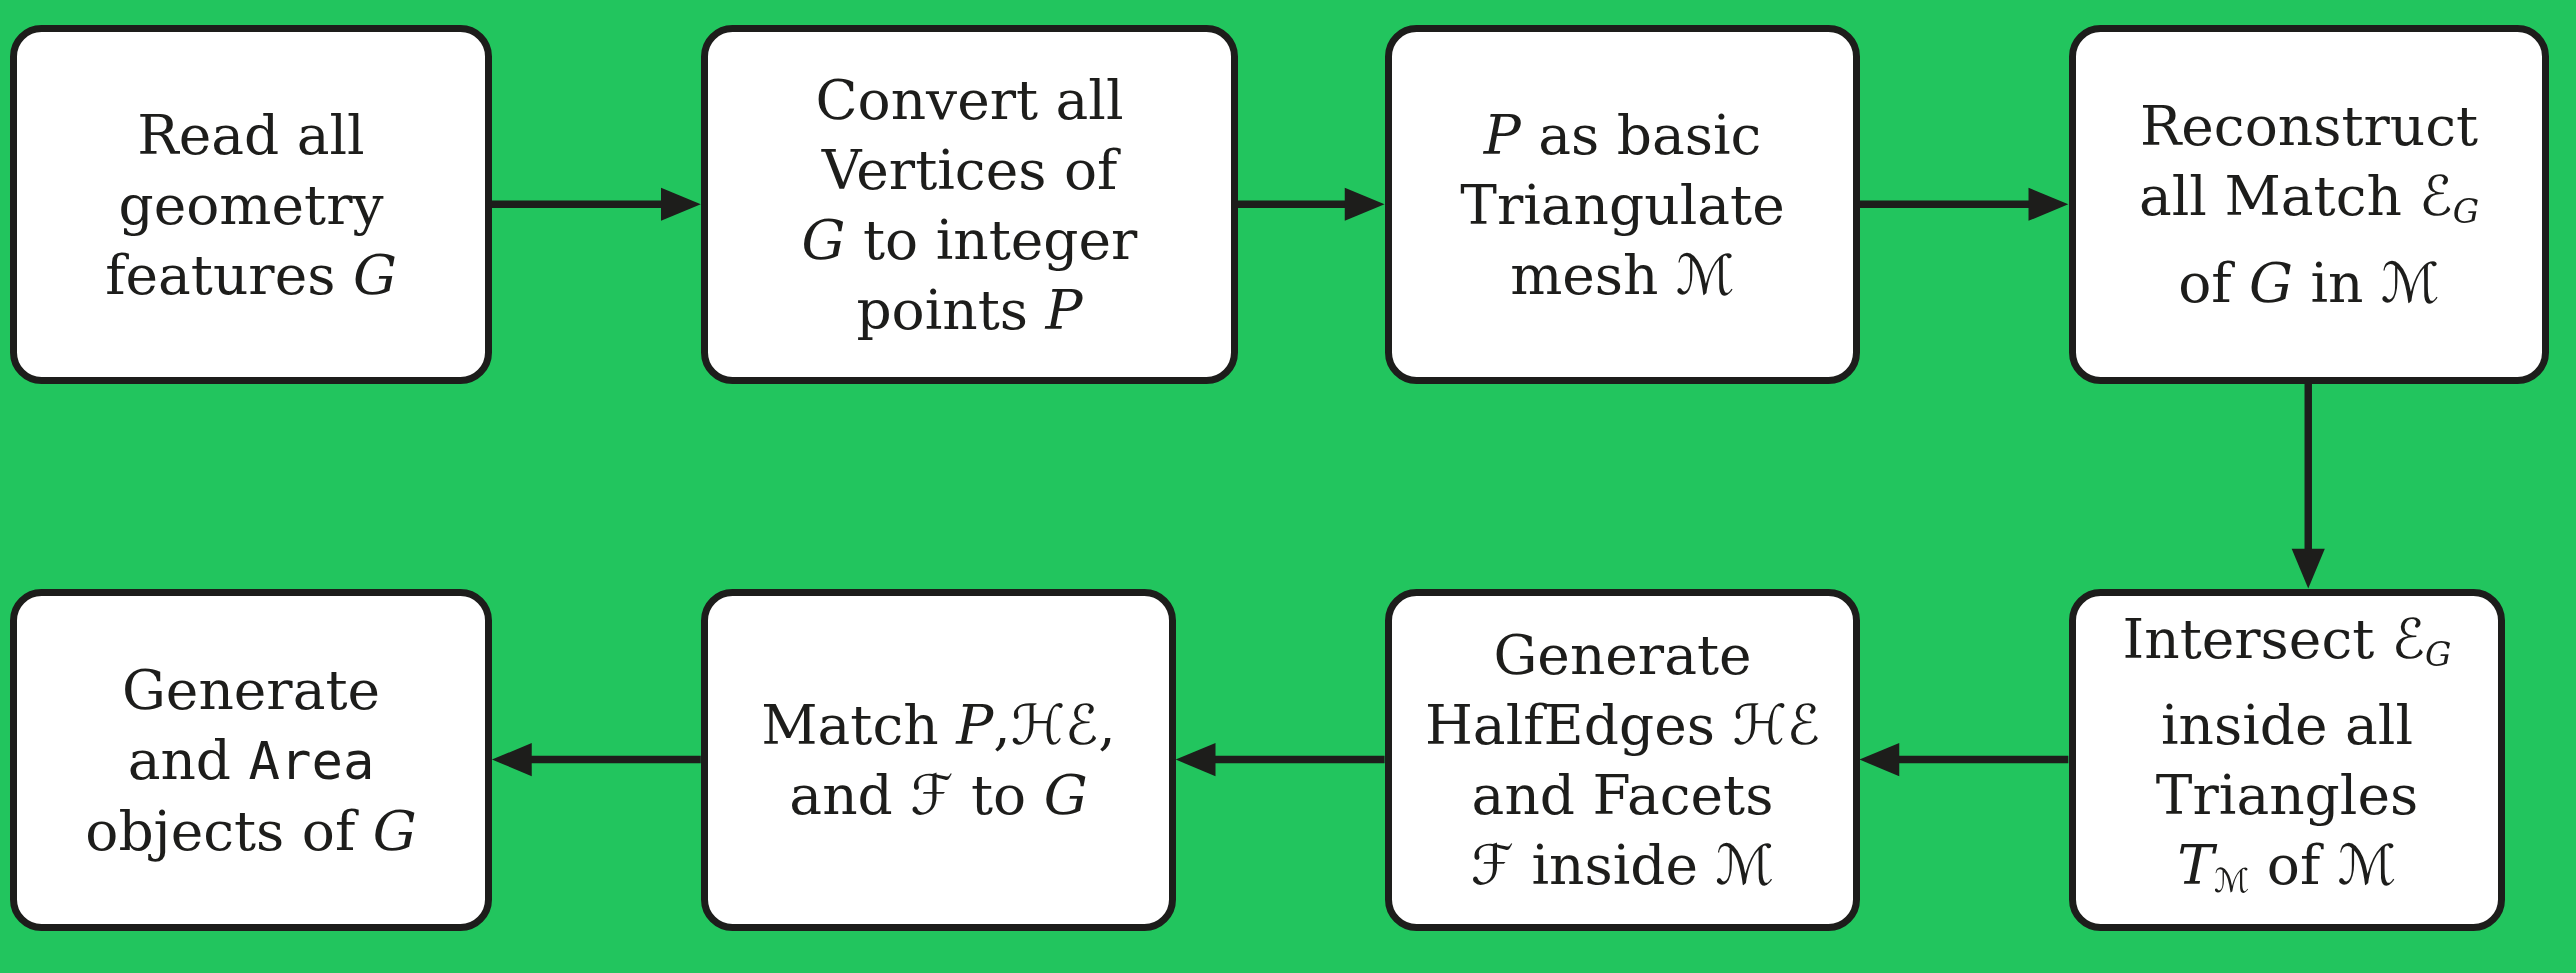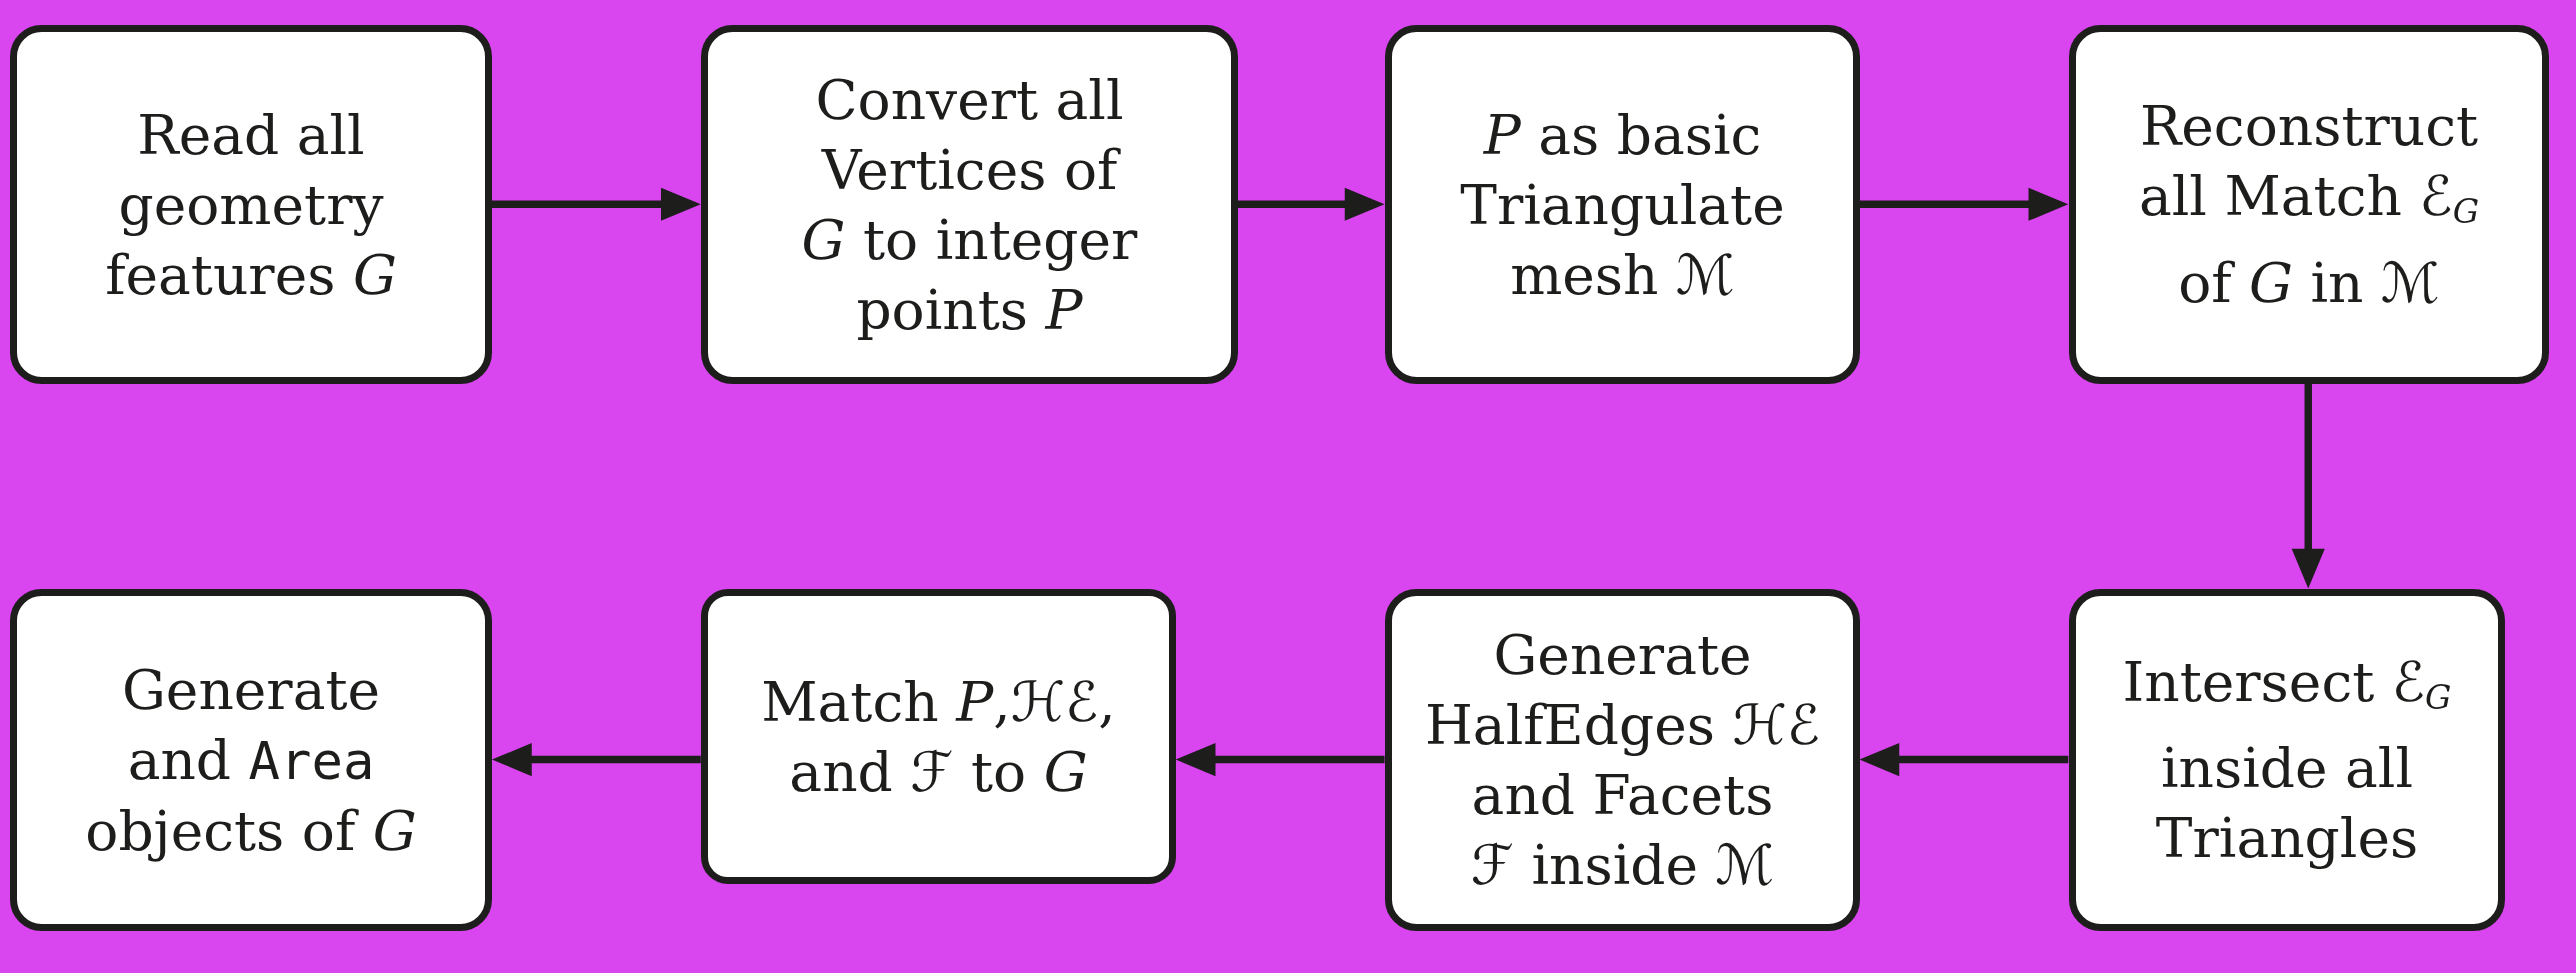--- a/index.html
+++ b/index.html
@@ -1,20 +1,20 @@
 <!DOCTYPE html>
 <html style="font-size:13.3px"><head>
 <meta charset="utf-8">
 <style>
   html, body { margin: 0; padding: 0; background: #ffffff; }
   #stage {
     position: relative;
     width: 2576px;
     height: 973px;
-    background: #d946ef;
+    background: #22c55e;
     font-family: "DejaVu Serif", "Liberation Serif", serif;
     color: #1d1d1b;
   }
   #arrow-layer {
     position: absolute;
     left: 0; top: 0;
     width: 2576px; height: 973px;
   }
   .flow-box {
     position: absolute;
@@ -113,36 +113,37 @@
           <p><span>of </span><span class="seg-cali">G</span><span> in </span><span class="seg-cal">ℳ</span></p>
         </div>
       </div>
       <div class="flow-box" style="left: 10px; top: 589px; width: 482px; height: 342px;">
         <div class="box-text">
           <p><span>Generate</span></p>
           <p><span>and </span><span class="seg-mono">Area</span></p>
           <p><span>objects of </span><span class="seg-cali">G</span></p>
         </div>
       </div>
-      <div class="flow-box" style="left: 701px; top: 589px; width: 475px; height: 295px; border-radius: 27px;">
+      <div class="flow-box" style="left: 701px; top: 589px; width: 475px; height: 342px;">
         <div class="box-text">
           <p><span>Match </span><span class="seg-cali">P</span><span>,</span><span class="seg-cal">ℋℰ</span><span>,</span></p>
           <p><span>and </span><span class="seg-cal">ℱ</span><span> to </span><span class="seg-cali">G</span></p>
         </div>
       </div>
       <div class="flow-box" style="left: 1385px; top: 589px; width: 475px; height: 342px;">
         <div class="box-text">
           <p><span>Generate</span></p>
           <p><span>HalfEdges </span><span class="seg-cal">ℋℰ</span></p>
           <p><span>and Facets</span></p>
           <p><span class="seg-cal">ℱ</span><span> inside </span><span class="seg-cal">ℳ</span></p>
         </div>
       </div>
       <div class="flow-box" style="left: 2069px; top: 589px; width: 436px; height: 342px;">
         <div class="box-text">
           <p><span>Intersect </span><span class="seg-cal">ℰ</span><span class="seg-sub seg-cali">G</span></p>
           <p><span>inside all</span></p>
           <p><span>Triangles</span></p>
+          <p><span class="seg-cali">T</span><span class="seg-sub seg-cal">ℳ</span><span> of </span><span class="seg-cal">ℳ</span></p>
         </div>
       </div>
     </div>
 </div>
 
 
 </body></html>

